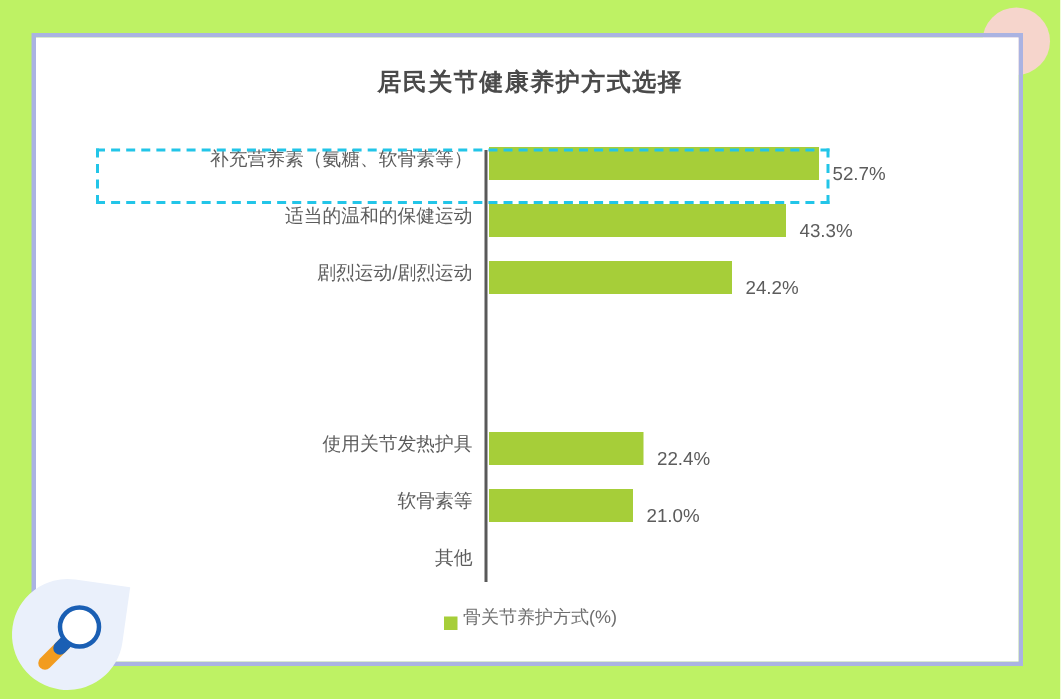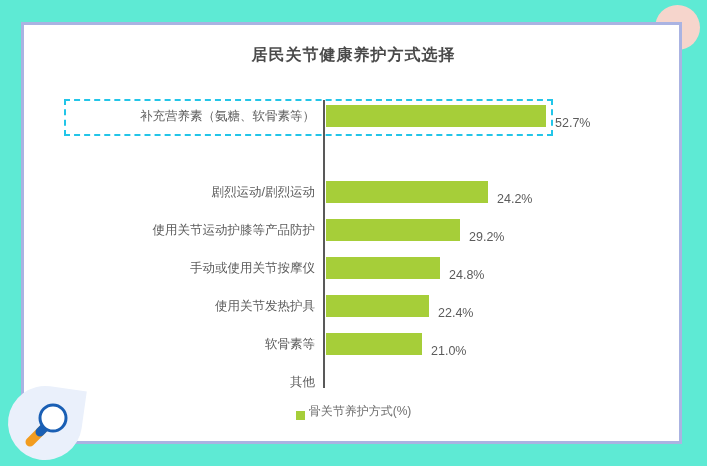--- a/index.html
+++ b/index.html
@@ -7,21 +7,21 @@
     padding: 0;
     background: #ffffff;
   }
   body {
     font-family: "Liberation Sans", "DejaVu Sans", sans-serif;
   }
   #screen {
     position: relative;
     width: 707px;
     height: 466px;
-    background: #5eead4;
+    background: #bef264;
     overflow: hidden;
   }
 
   
   .frame {
     position: absolute;
     left: 21px;
     top: 22px;
     width: 661px;
     height: 422px;
@@ -97,21 +97,21 @@
     height: 288px;
     background: #595959;
   }
 
   .row {
     position: absolute;
     left: 0;
     width: 580px;
     height: 36px;
     display: flex;
-    align-items: center;
+    align-items: flex-start;
   }
   .cat-label {
     width: 255px;
     text-align: right;
     padding-right: 8px;
     font-size: 12.5px;
     color: #5c5c5c;
     white-space: nowrap;
   }
   .bar-wrap {
@@ -190,44 +190,37 @@
     <div class="axis-line"></div>
 
     <div class="row" style="top:0px;">
       <div class="cat-label">补充营养素（氨糖、软骨素等）</div>
       <div class="bar-wrap">
         <div class="bar" style="width:220px;"></div>
         <div class="bar-value">52.7%</div>
       </div>
     </div>
 
+    <div class="row" style="top:38px;">
+      <div class="cat-label">适当的温和的保健运动</div>
+      <div class="bar-wrap">
+        <div class="bar" style="width:198px;"></div>
+        <div class="bar-value">43.3%</div>
+      </div>
+    </div>
 
     <div class="row" style="top:76px;">
       <div class="cat-label">剧烈运动/剧烈运动</div>
       <div class="bar-wrap">
         <div class="bar" style="width:162px;"></div>
         <div class="bar-value">24.2%</div>
       </div>
     </div>
 
-    <div class="row" style="top:114px;">
-      <div class="cat-label">使用关节运动护膝等产品防护</div>
-      <div class="bar-wrap">
-        <div class="bar" style="width:134px;"></div>
-        <div class="bar-value">29.2%</div>
-      </div>
-    </div>
-
-    <div class="row" style="top:152px;">
-      <div class="cat-label">手动或使用关节按摩仪</div>
-      <div class="bar-wrap">
-        <div class="bar" style="width:114px;"></div>
-        <div class="bar-value">24.8%</div>
-      </div>
-    </div>
+
 
     <div class="row" style="top:190px;">
       <div class="cat-label">使用关节发热护具</div>
       <div class="bar-wrap">
         <div class="bar" style="width:103px;"></div>
         <div class="bar-value">22.4%</div>
       </div>
     </div>
 
     <div class="row" style="top:228px;">

